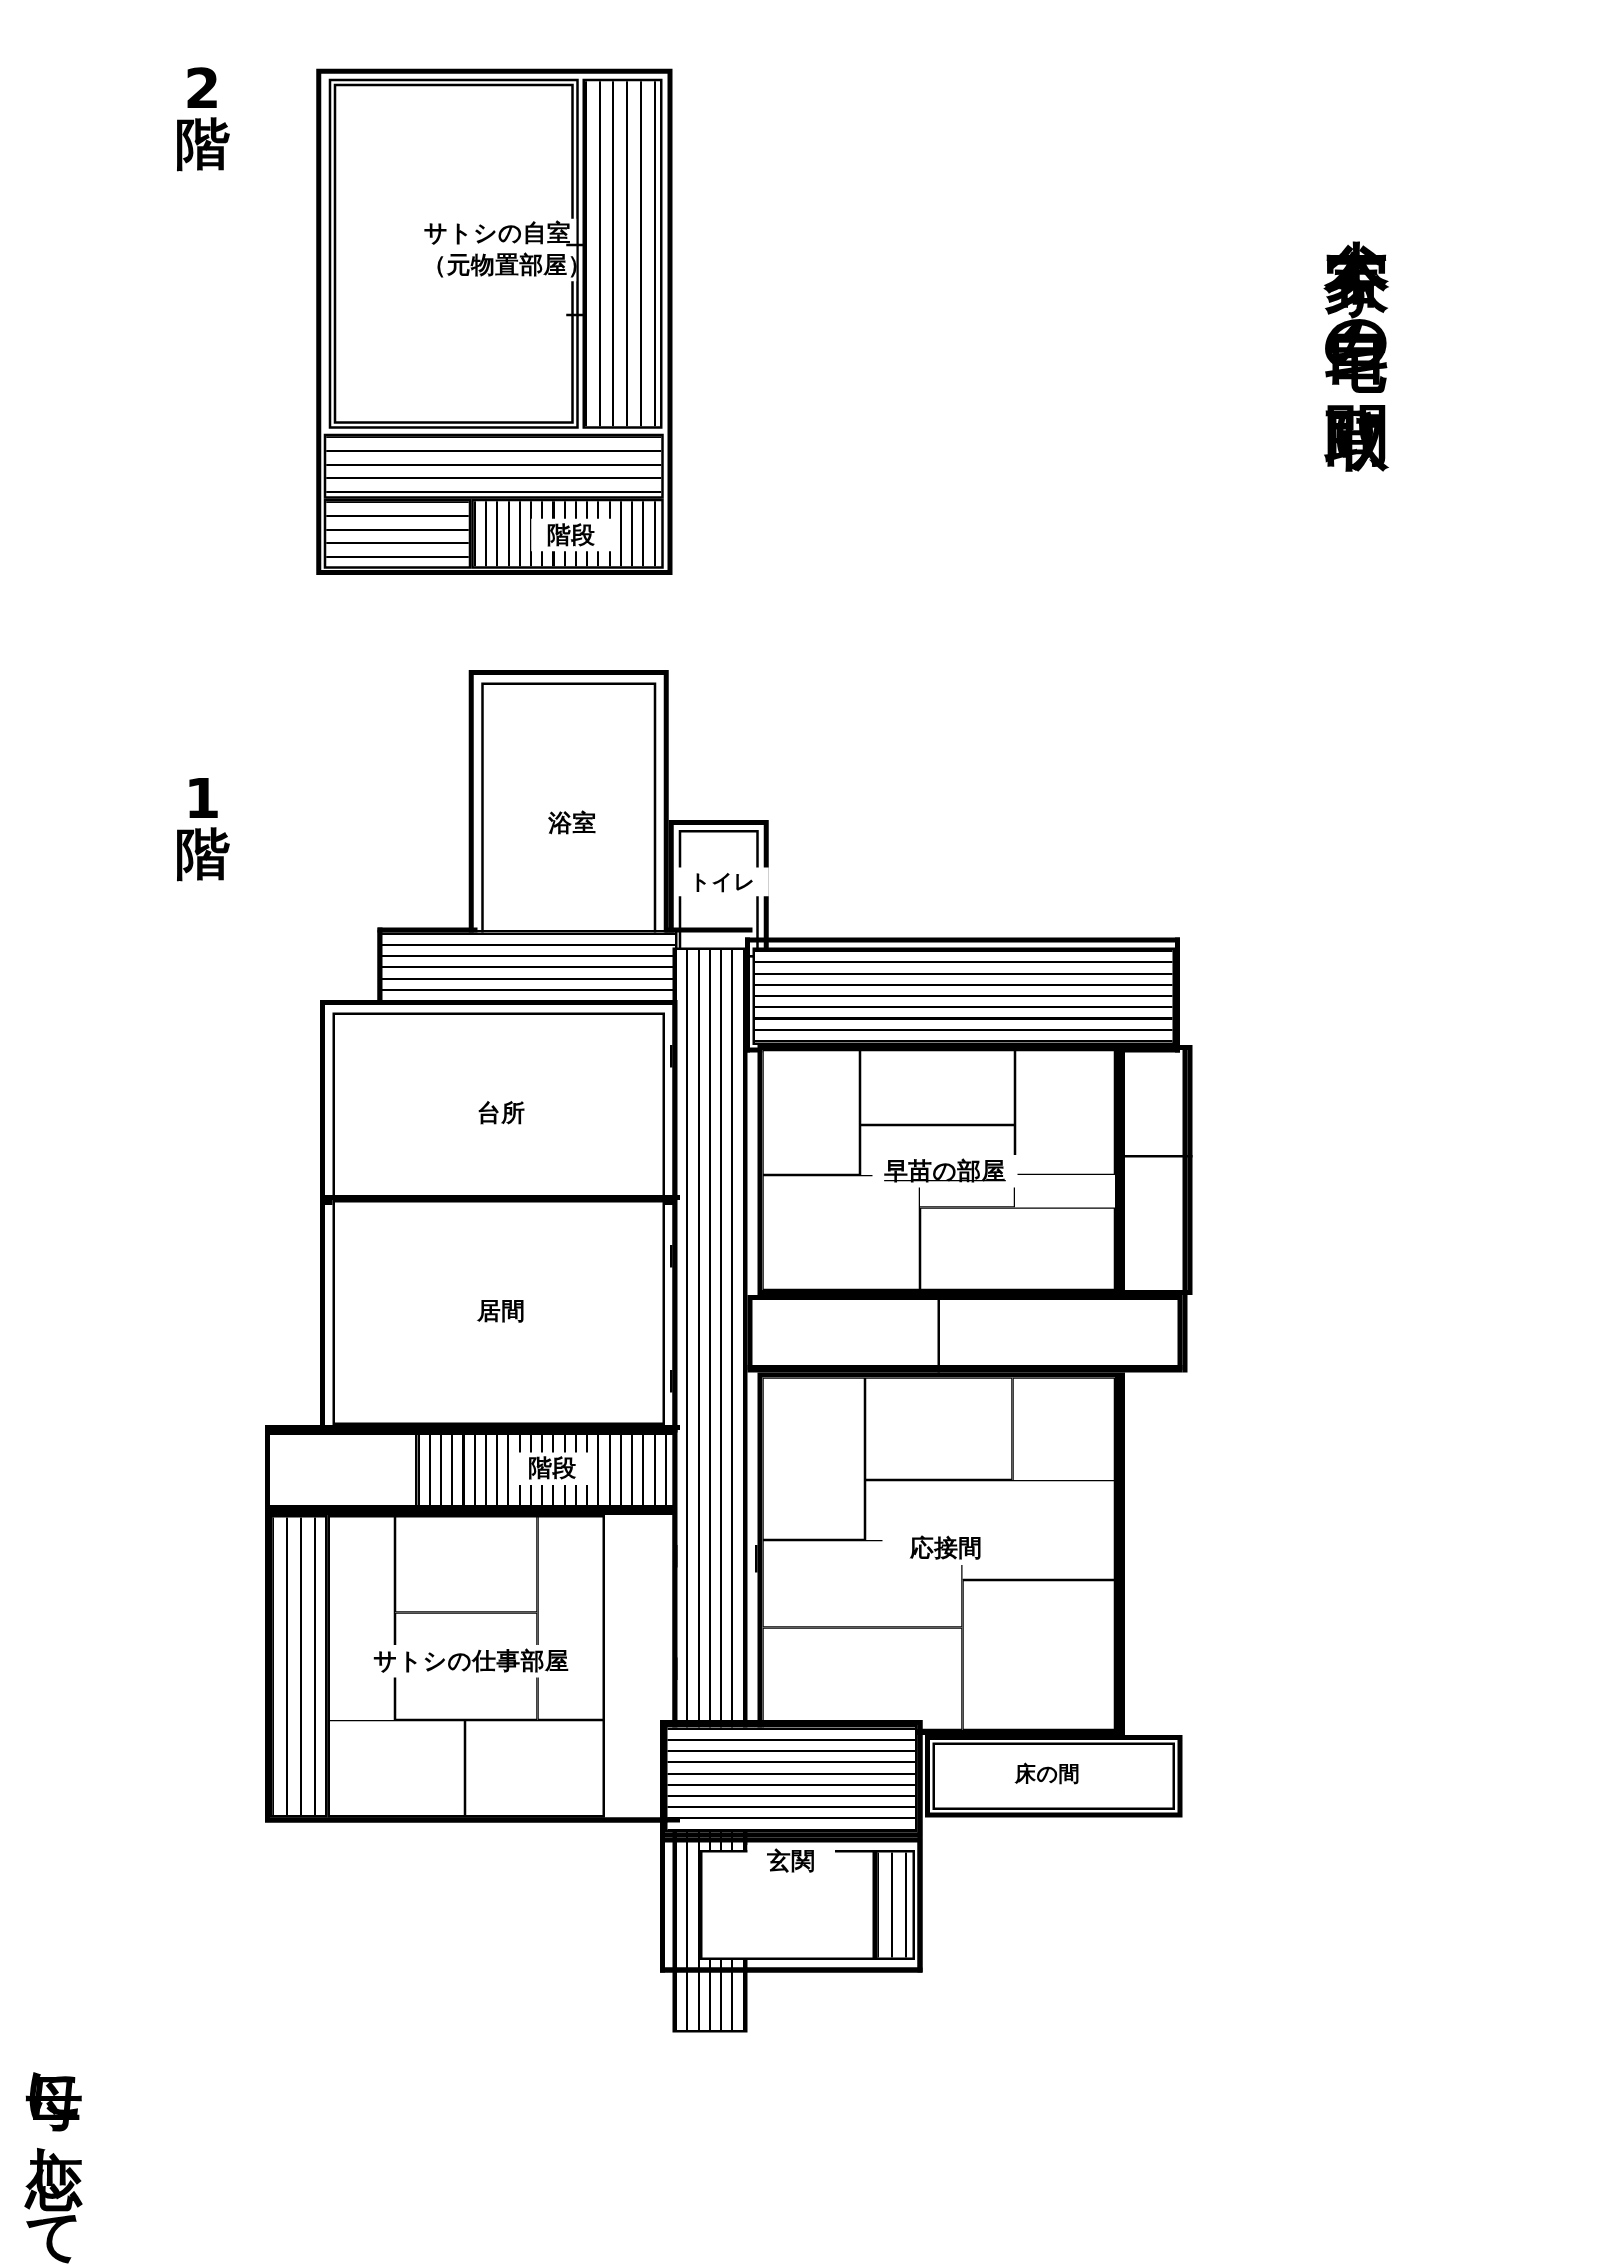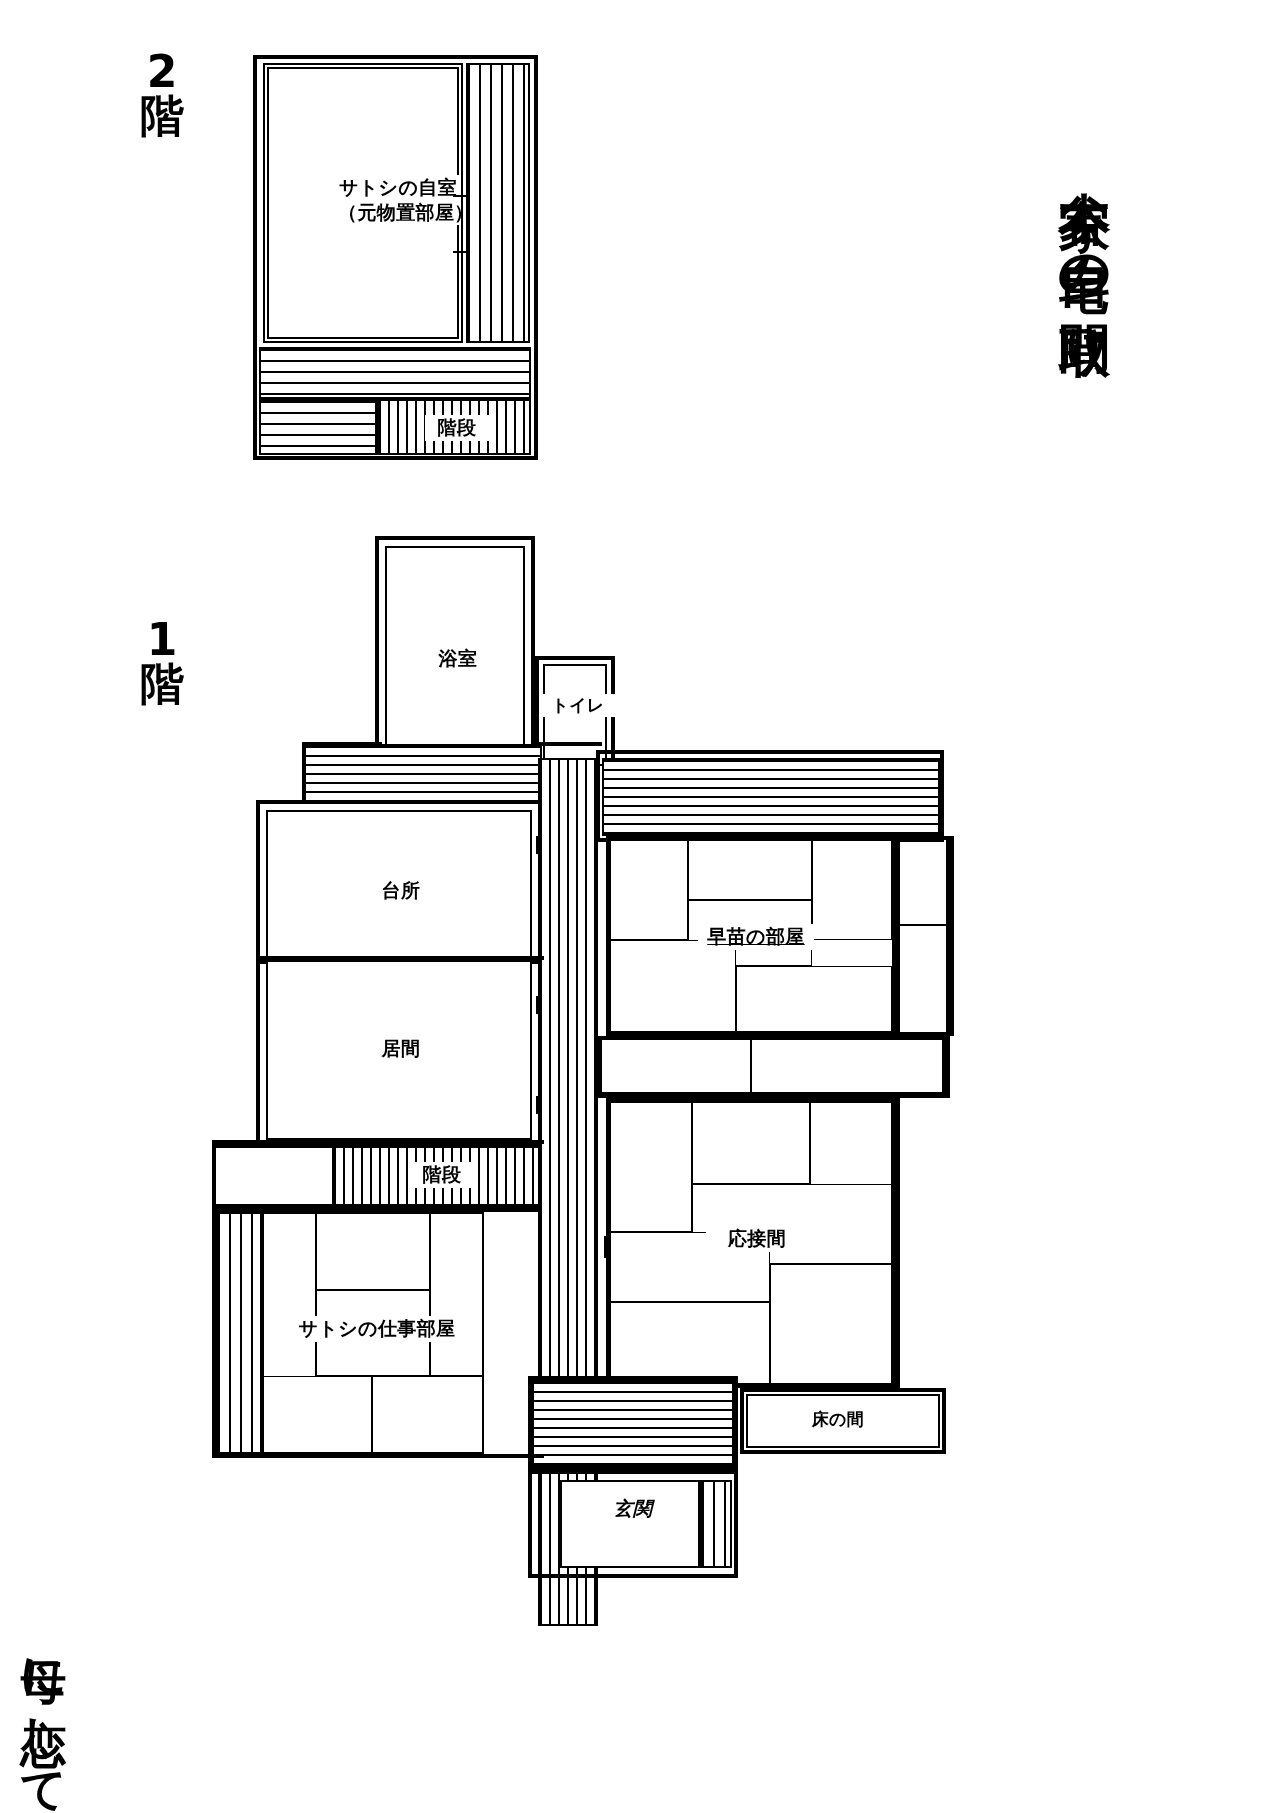--- a/index.html
+++ b/index.html
@@ -250,21 +250,21 @@
     <div class="wall" style="left:530px;top:852px;width:206px;height:66px;"></div>
     <div class="wall-thin fill-white" style="left:536px;top:858px;width:194px;height:54px;"></div>
     <div class="room-name small" style="left:580px;top:872px;width:90px;">床の間</div>
 
     <div class="hatch-h tight" style="left:322px;top:844px;width:202px;height:86px;"></div>
     <div class="wall" style="left:318px;top:840px;width:210px;height:94px;"></div>
 
     <div class="wall" style="left:318px;top:934px;width:210px;height:108px;"></div>
     <div class="wall-thin fill-white" style="left:350px;top:944px;width:140px;height:88px;"></div>
     <div class="hatch-v" style="left:490px;top:944px;width:32px;height:88px;"></div>
-    <div class="room-name" style="left:388px;top:960px;width:64px;font-style:italic;">玄関</div>
+    <div class="room-name" style="left:388px;top:940px;width:64px;">玄関</div>
 
     <div class="line-h thick" style="left:2px;top:604px;width:332px;"></div>
     <div class="line-h thick" style="left:46px;top:420px;width:288px;"></div>
     <div class="line-v thick" style="left:386px;top:214px;height:92px;"></div>
     <div class="line-v thick" style="left:730px;top:214px;height:92px;"></div>
     <div class="line-h thick" style="left:322px;top:206px;width:70px;"></div>
     <div class="line-v thick" style="left:92px;top:206px;height:62px;"></div>
     <div class="line-h thick" style="left:92px;top:206px;width:80px;"></div>
     <div class="line-v thick" style="left:318px;top:840px;height:202px;"></div>
     <div class="line-h thick" style="left:318px;top:1038px;width:210px;"></div>

